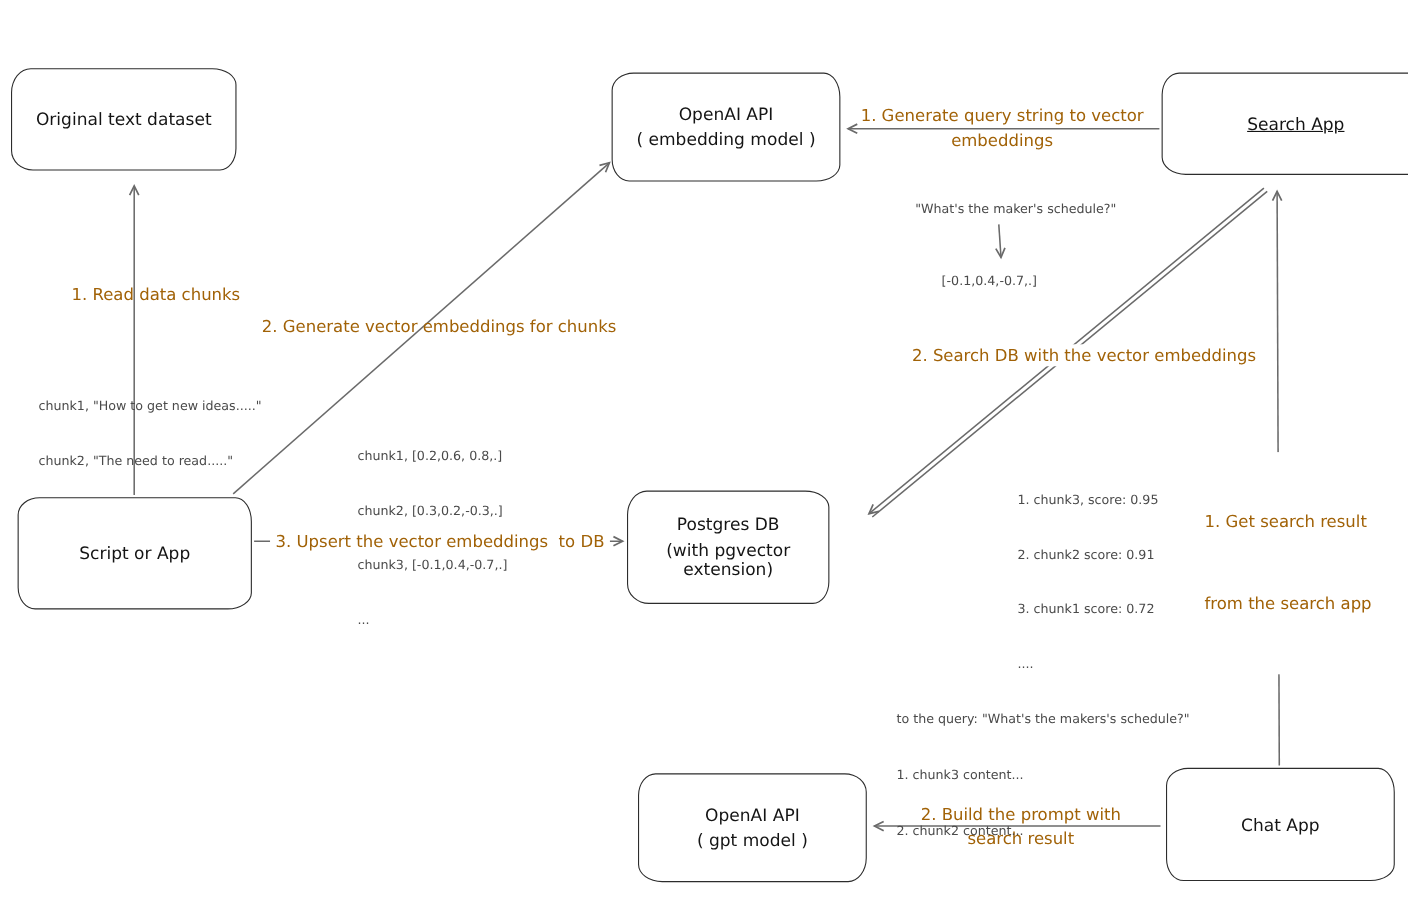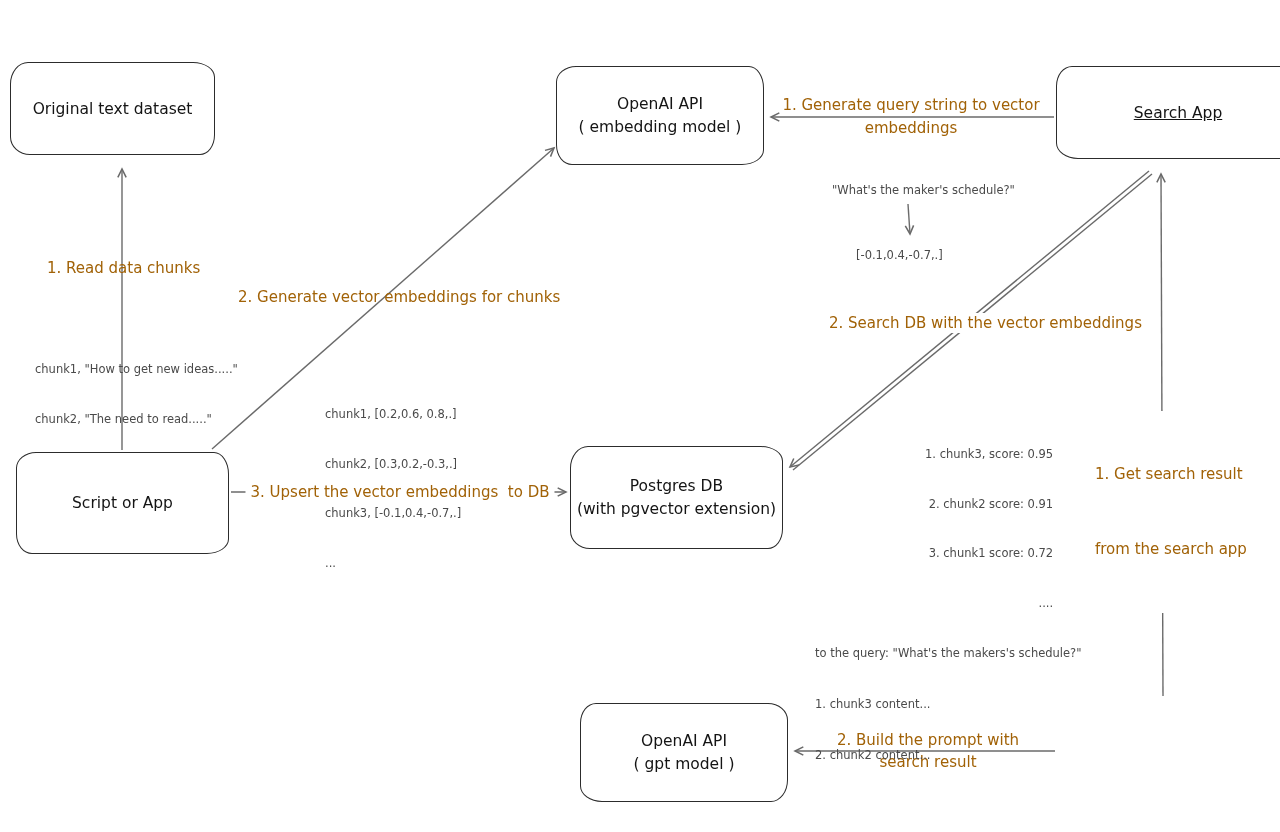--- a/index.html
+++ b/index.html
@@ -92,32 +92,35 @@
   </div>
 
   <div class="node r3" style="left:1056px;top:66px;width:244px;height:93px;text-decoration:underline;">
     <span>Search App</span>
   </div>
 
   <div class="node r2" style="left:16px;top:452px;width:213px;height:102px;">
     <span>Script or App</span>
   </div>
 
-  <div class="node r1" style="left:570px;top:446px;width:213px;height:103px;">
+  <div class="node r1" style="left:570px;top:446px;width:184px;height:103px;">
     <span>Postgres DB</span>
     <span>(with pgvector extension)</span>
   </div>
 
   <div class="node r3" style="left:580px;top:703px;width:208px;height:99px;">
     <span>OpenAI API</span>
     <span>( gpt model )</span>
   </div>
 
+  <div class="node r2" style="left:1060px;top:698px;width:208px;height:103px;">
+    <span>Chat App</span>
+  </div>
 
-  <div class="edge-label" style="left:47px;top:259px;text-align:right;">1. Read data chunks</div>
+  <div class="edge-label" style="left:65px;top:259px;text-align:right;">1. Read data chunks</div>
 
   <div class="edge-label" style="left:238px;top:288px;">2. Generate vector embeddings for chunks</div>
 
   <div class="edge-label bg" style="left:400px;top:492px;transform:translate(-50%,-50%);">3. Upsert the vector embeddings  to DB</div>
 
   <div class="edge-label center" style="left:782px;top:94px;width:258px;line-height:23px;">
     <div>1. Generate query string to vector</div>
     <div>embeddings</div>
   </div>
 
@@ -144,21 +147,21 @@
     <div>chunk1, [0.2,0.6, 0.8,.]</div>
     <div>chunk2, [0.3,0.2,-0.3,.]</div>
     <div>chunk3, [-0.1,0.4,-0.7,.]</div>
     <div>...</div>
   </div>
 
   <div class="ann" style="left:832px;top:182px;">"What's the maker's schedule?"</div>
 
   <div class="ann" style="left:856px;top:247px;">[-0.1,0.4,-0.7,.]</div>
 
-  <div class="ann" style="left:925px;top:413px;text-align:right;">
+  <div class="ann" style="left:925px;top:413px;">
     <div>1. chunk3, score: 0.95</div>
     <div>2. chunk2 score: 0.91</div>
     <div>3. chunk1 score: 0.72</div>
     <div>....</div>
   </div>
 
   <div class="ann" style="left:815px;top:611px;line-height:17px;">
     <div>to the query: "What's the makers's schedule?"</div>
     <div>1. chunk3 content...</div>
     <div>2. chunk2 content...</div>

